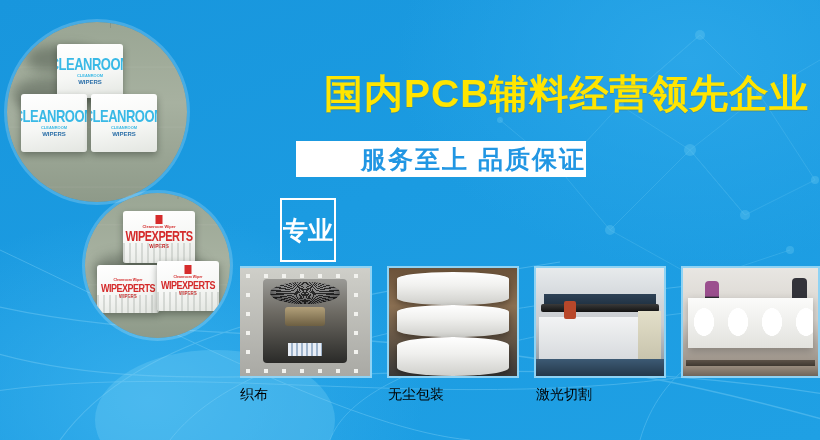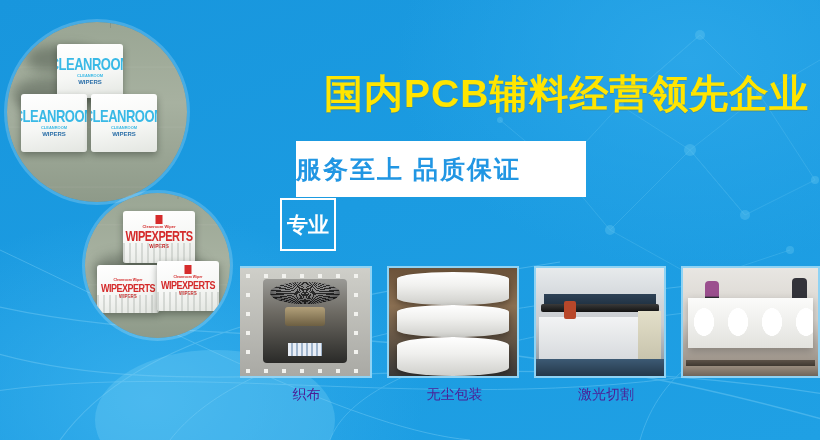--- a/index.html
+++ b/index.html
@@ -96,38 +96,38 @@
     color:#ffe500;
     letter-spacing:1px;
     line-height:1;
     white-space:nowrap;
     text-shadow:0 1px 0 rgba(120,90,0,.25);
     margin-left:38px;
   }
 
   .subbox {
     position:absolute; left:296px; top:141px;
-    width:290px; height:56px;
+    width:290px; height:36px;
     background:#ffffff;
-    display:flex; align-items:center; justify-content:flex-start;
+    display:flex; align-items:center; justify-content:flex-end;
   }
   .subbox span {
     color:#2196e3; font-size:25px; font-weight:bold;
     letter-spacing:2px; white-space:nowrap;
   }
 
   .tags {
     position:absolute; left:280px; top:198px;
     display:flex; gap:16px;
   }
   .tag {
-    width:56px; height:53px;
+    width:56px; height:64px;
     border:2px solid #ffffff;
     display:flex; align-items:center; justify-content:center;
-    color:#ffffff; font-size:21px; font-weight:bold;
+    color:#ffffff; font-size:25px; font-weight:bold;
     letter-spacing:0px; white-space:nowrap;
   }
 
   
   .strip {
     position:absolute; left:240px; top:266px;
     width:580px; height:112px;
     display:flex; gap:15px;
   }
   .shot {
@@ -139,22 +139,22 @@
   }
   .shot:first-child { border-left:none; }
   .shot:last-child { width:140px; }
 
   .captions {
     position:absolute; left:240px; top:381px;
     width:580px; height:26px;
     display:flex; gap:15px;
   }
   .cap {
-    width:133px; text-align:center;
-    color:#4c1d95; font-size:14px; white-space:nowrap;
+    width:133px; 
+    color:#000000; font-size:14px; white-space:nowrap;
     line-height:26px;
   }
   .cap:last-child { width:140px; }
 
   
   .s1 { background:linear-gradient(180deg,#b9b9b4 0%,#8e8e8a 60%,#4a4a48 100%); }
   .s1 .spools {
     position:absolute; inset:0;
     background:
       radial-gradient(circle 4px at 8px 8px, #f2f2ee 0 60%, rgba(0,0,0,0) 61%) 0 0/18px 19px,

